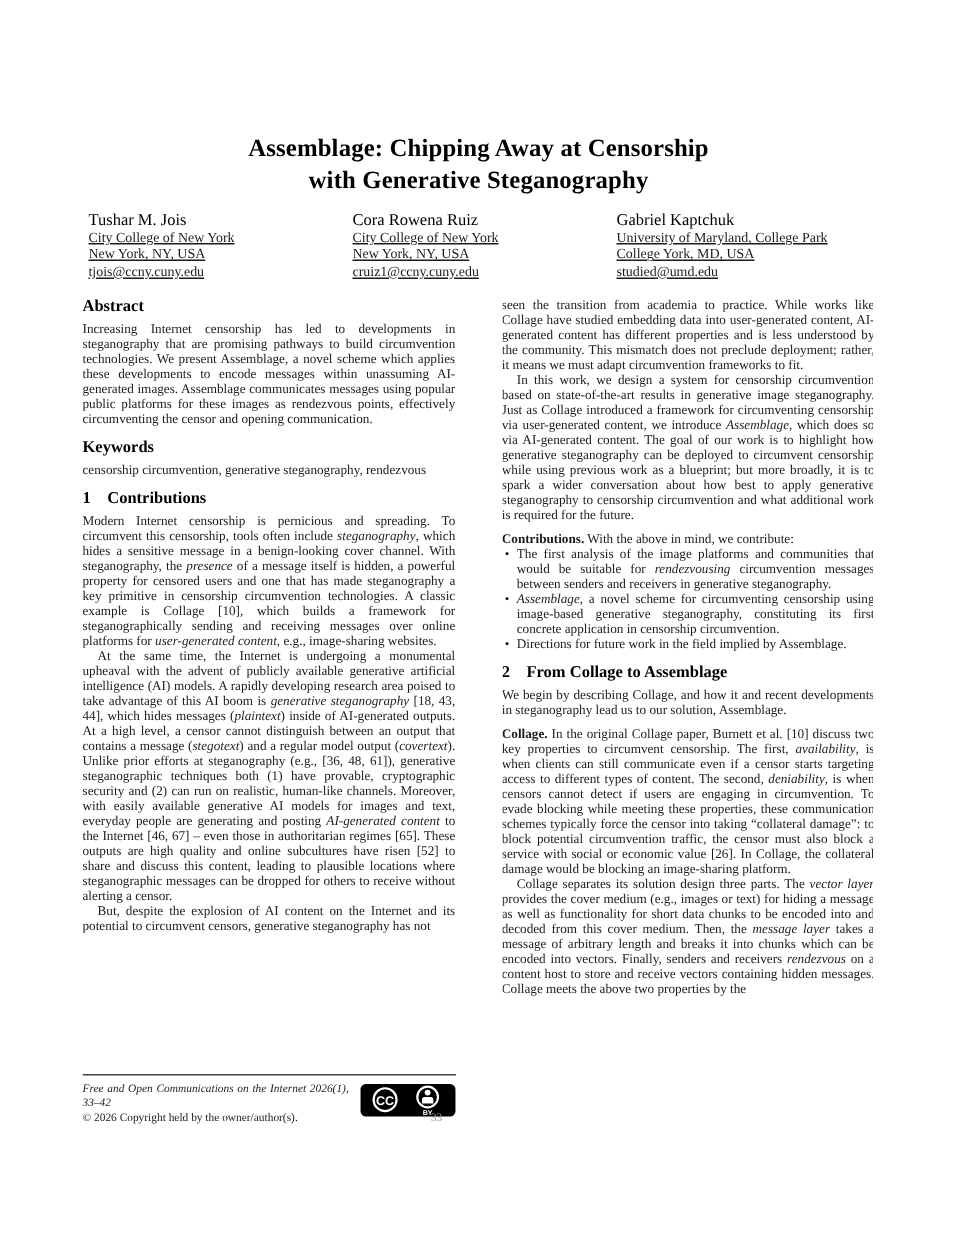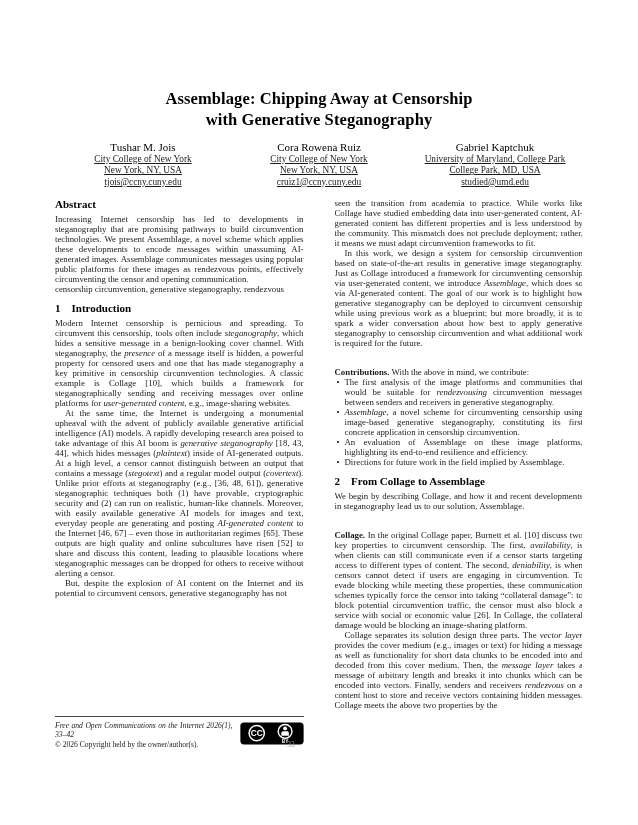--- a/index.html
+++ b/index.html
@@ -9,32 +9,32 @@
     background:#ffffff;
     color:#1b1b1b;
     font-family:"Liberation Serif","DejaVu Serif",serif;
     overflow:hidden;
   }
   .content{position:absolute;left:55px;top:88px;width:528px;}
 
   .title{font-size:16.5px;line-height:21px;font-weight:700;text-align:center;margin:0;color:#000;letter-spacing:0.1px;}
   .title span{display:block;}
 
-  .authors{display:flex;justify-content:space-between;margin-top:10px;text-align:center;}
+  .authors{display:flex;justify-content:space-between;margin-top:10px;text-align:left;}
   .author{flex:1;padding:0 4px;}
   .author-name{font-size:11px;line-height:14px;color:#000;}
   .author-affil,.author-email{font-size:9.3px;line-height:11.4px;text-decoration:underline;}
 
   .columns{display:flex;gap:31px;margin-top:10px;}
   .col{width:258px;height:552px;overflow:hidden;}
   .col-left{display:flex;flex-direction:column;}
 
   .para{margin:0;font-size:8.8px;line-height:10px;text-align:justify;}
   .indent{text-indent:10px;}
-  .vsp{margin-top:19px;}
+  .vsp{margin-top:6px;}
 
   .sec-heading{font-weight:700;font-size:11px;line-height:13px;margin:8px 0 3px;color:#000;}
   .sec-heading:first-child{margin-top:0;}
   .sec-num{display:inline-block;margin-right:11px;}
 
   .bullets{margin:0;padding:0;list-style:none;}
   .bullets li{position:relative;padding-left:10px;margin:0;font-size:8.8px;line-height:10px;text-align:justify;}
   .bullets li::before{content:"\2022";position:absolute;left:2px;top:0;}
 
   .seg-italic{font-style:italic;}
@@ -67,32 +67,33 @@
       </div>
       <div class="author">
         <div class="author-name">Cora Rowena Ruiz</div>
         <div class="author-affil">City College of New York</div>
         <div class="author-affil">New York, NY, USA</div>
         <div class="author-email">cruiz1@ccny.cuny.edu</div>
       </div>
       <div class="author">
         <div class="author-name">Gabriel Kaptchuk</div>
         <div class="author-affil">University of Maryland, College Park</div>
-        <div class="author-affil">College Park, MD, USA</div>
+        <div class="author-affil">College York, MD, USA</div>
         <div class="author-email">studied@umd.edu</div>
       </div>
     </div>
 
     <div class="columns">
       <div class="col col-left">
         <div class="blocks">
             <div class="sec-heading"><span>Abstract</span></div>
             <p class="para"><span>Increasing Internet censorship has led to developments in steganography that are promising pathways to build circumvention technologies. We present Assemblage, a novel scheme which applies these developments to encode messages within unassuming AI-generated images. Assemblage communicates messages using popular public platforms for these images as rendezvous points, effectively circumventing the censor and opening communication.</span></p>
+            <div class="sec-heading"><span>Keywords</span></div>
             <p class="para"><span>censorship circumvention, generative steganography, rendezvous</span></p>
-            <div class="sec-heading"><span class="sec-num">1</span><span>Introduction</span></div>
+            <div class="sec-heading"><span class="sec-num">1</span><span>Contributions</span></div>
             <p class="para"><span>Modern Internet censorship is pernicious and spreading. To circumvent this censorship, tools often include </span><span class="seg-italic">steganography</span><span>, which hides a sensitive message in a benign-looking cover channel. With steganography, the </span><span class="seg-italic">presence</span><span> of a message itself is hidden, a powerful property for censored users and one that has made steganography a key primitive in censorship circumvention technologies. A classic example is Collage [10], which builds a framework for steganographically sending and receiving messages over online platforms for </span><span class="seg-italic">user-generated content</span><span>, e.g., image-sharing websites.</span></p>
             <p class="para indent"><span>At the same time, the Internet is undergoing a monumental upheaval with the advent of publicly available generative artificial intelligence (AI) models. A rapidly developing research area poised to take advantage of this AI boom is </span><span class="seg-italic">generative steganography</span><span> [18, 43, 44], which hides messages (</span><span class="seg-italic">plaintext</span><span>) inside of AI-generated outputs. At a high level, a censor cannot distinguish between an output that contains a message (</span><span class="seg-italic">stegotext</span><span>) and a regular model output (</span><span class="seg-italic">covertext</span><span>). Unlike prior efforts at steganography (e.g., [36, 48, 61]), generative steganographic techniques both (1) have provable, cryptographic security and (2) can run on realistic, human-like channels. Moreover, with easily available generative AI models for images and text, everyday people are generating and posting </span><span class="seg-italic">AI-generated content</span><span> to the Internet [46, 67] – even those in authoritarian regimes [65]. These outputs are high quality and online subcultures have risen [52] to share and discuss this content, leading to plausible locations where steganographic messages can be dropped for others to receive without alerting a censor.</span></p>
             <p class="para indent"><span>But, despite the explosion of AI content on the Internet and its potential to circumvent censors, generative steganography has not</span></p>
           </div>
         <div class="license">
           <div class="cc-badge">
             <svg width="64" height="23" viewBox="0 0 88 31" xmlns="http://www.w3.org/2000/svg">
               <rect x="0.5" y="0.5" width="87" height="30" rx="5" fill="#000000"></rect>
               <circle cx="23" cy="15" r="10.5" fill="#000000" stroke="#ffffff" stroke-width="2"></circle>
               <text x="23" y="19.5" fill="#ffffff" font-size="11.5" font-weight="bold" text-anchor="middle" font-family="Liberation Sans, sans-serif">CC</text>
@@ -106,21 +107,20 @@
           <p class="lic-copyright">© 2026 Copyright held by the owner/author(s).</p>
         </div>
       </div>
       <div class="col col-right">
           <p class="para"><span>seen the transition from academia to practice. While works like Collage have studied embedding data into user-generated content, AI-generated content has different properties and is less understood by the community. This mismatch does not preclude deployment; rather, it means we must adapt circumvention frameworks to fit.</span></p>
           <p class="para indent"><span>In this work, we design a system for censorship circumvention based on state-of-the-art results in generative image steganography. Just as Collage introduced a framework for circumventing censorship via user-generated content, we introduce </span><span class="seg-italic">Assemblage</span><span>, which does so via AI-generated content. The goal of our work is to highlight how generative steganography can be deployed to circumvent censorship while using previous work as a blueprint; but more broadly, it is to spark a wider conversation about how best to apply generative steganography to censorship circumvention and what additional work is required for the future.</span></p>
           <p class="para vsp"><span class="seg-bold">Contributions.</span><span> With the above in mind, we contribute:</span></p>
           <ul class="bullets">
             <li><span>The first analysis of the image platforms and communities that would be suitable for </span><span class="seg-italic">rendezvousing</span><span> circumvention messages between senders and receivers in generative steganography.</span></li>
             <li><span class="seg-italic">Assemblage</span><span>, a novel scheme for circumventing censorship using image-based generative steganography, constituting its first concrete application in censorship circumvention.</span></li>
-            <li><span>An evaluation of Assemblage on these image platforms, highlighting its end-to-end resilience and efficiency.</span></li>
             <li><span>Directions for future work in the field implied by Assemblage.</span></li>
           </ul>
           <div class="sec-heading"><span class="sec-num">2</span><span>From Collage to Assemblage</span></div>
           <p class="para"><span>We begin by describing Collage, and how it and recent developments in steganography lead us to our solution, Assemblage.</span></p>
           <p class="para vsp"><span class="seg-bold">Collage.</span><span> In the original Collage paper, Burnett et al. [10] discuss two key properties to circumvent censorship. The first, </span><span class="seg-italic">availability</span><span>, is when clients can still communicate even if a censor starts targeting access to different types of content. The second, </span><span class="seg-italic">deniability</span><span>, is when censors cannot detect if users are engaging in circumvention. To evade blocking while meeting these properties, these communication schemes typically force the censor into taking “collateral damage”: to block potential circumvention traffic, the censor must also block a service with social or economic value [26]. In Collage, the collateral damage would be blocking an image-sharing platform.</span></p>
           <p class="para indent"><span>Collage separates its solution design three parts. The </span><span class="seg-italic">vector layer</span><span> provides the cover medium (e.g., images or text) for hiding a message as well as functionality for short data chunks to be encoded into and decoded from this cover medium. Then, the </span><span class="seg-italic">message layer</span><span> takes a message of arbitrary length and breaks it into chunks which can be encoded into vectors. Finally, senders and receivers </span><span class="seg-italic">rendezvous</span><span> on a content host to store and receive vectors containing hidden messages. Collage meets the above two properties by the</span></p>
         </div>
     </div>
 
   </div>

